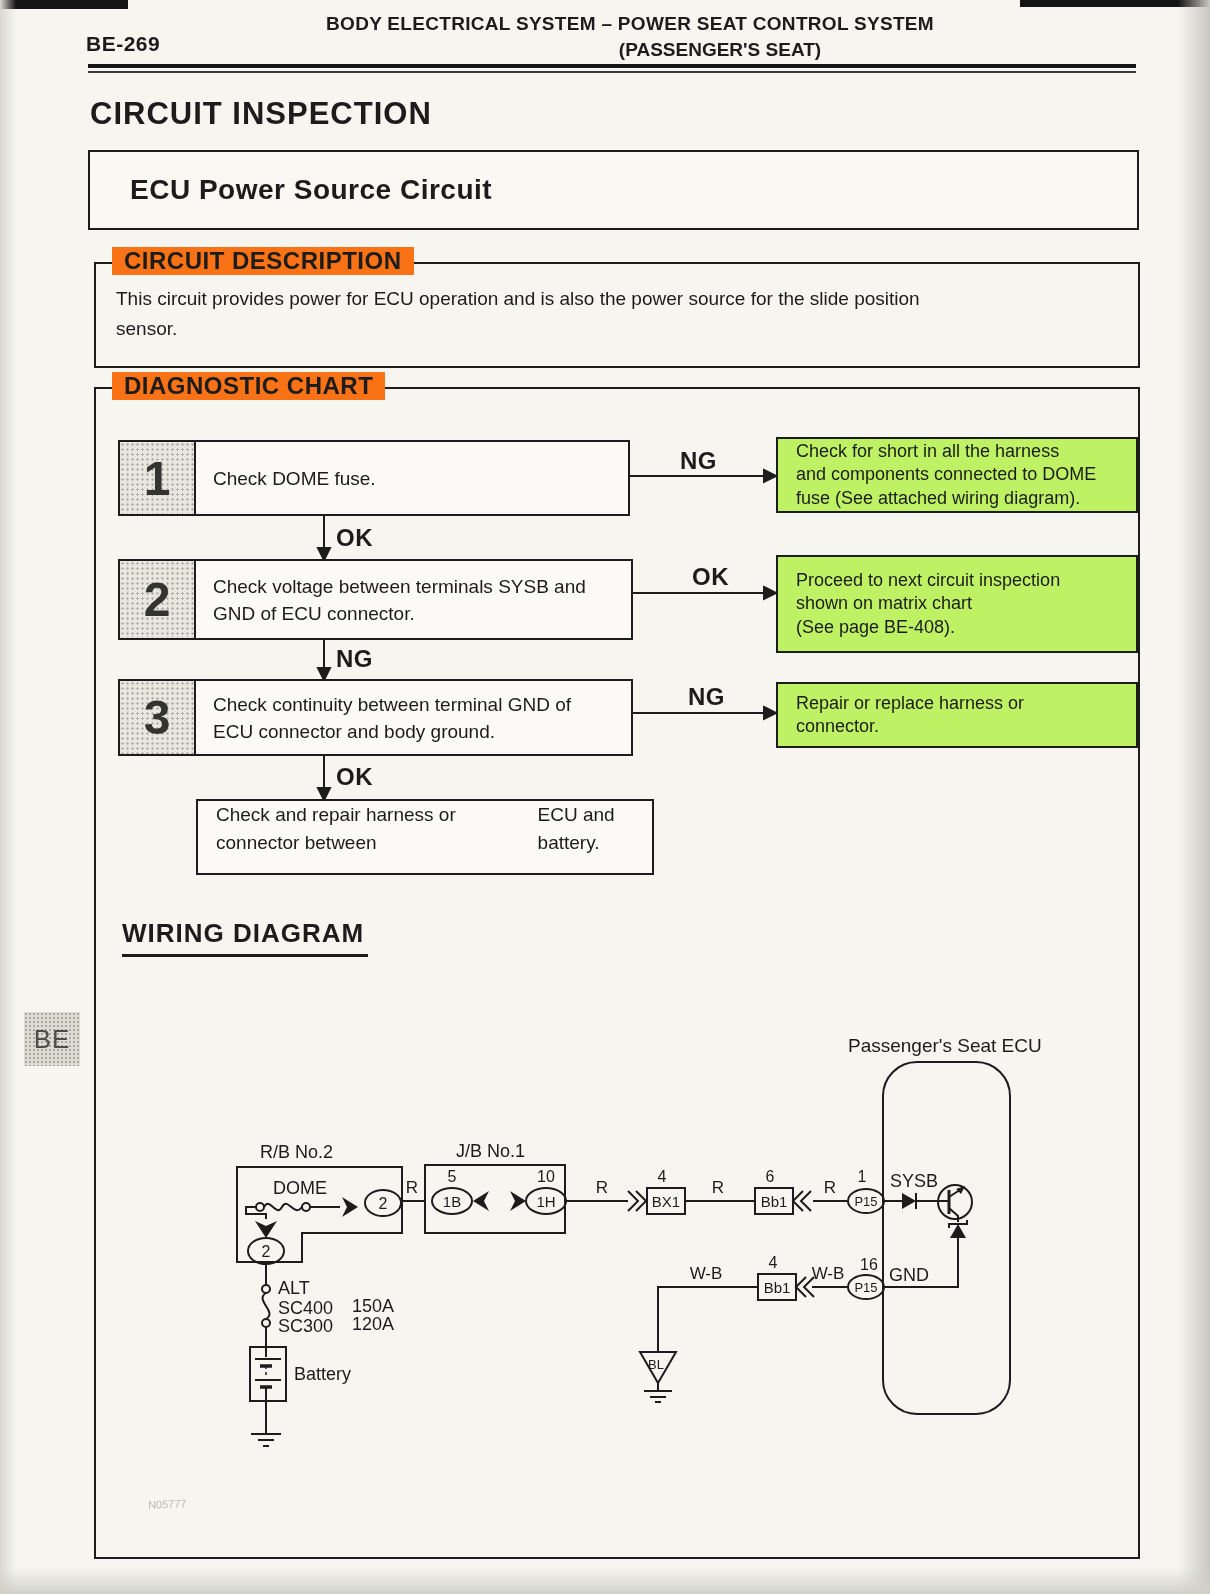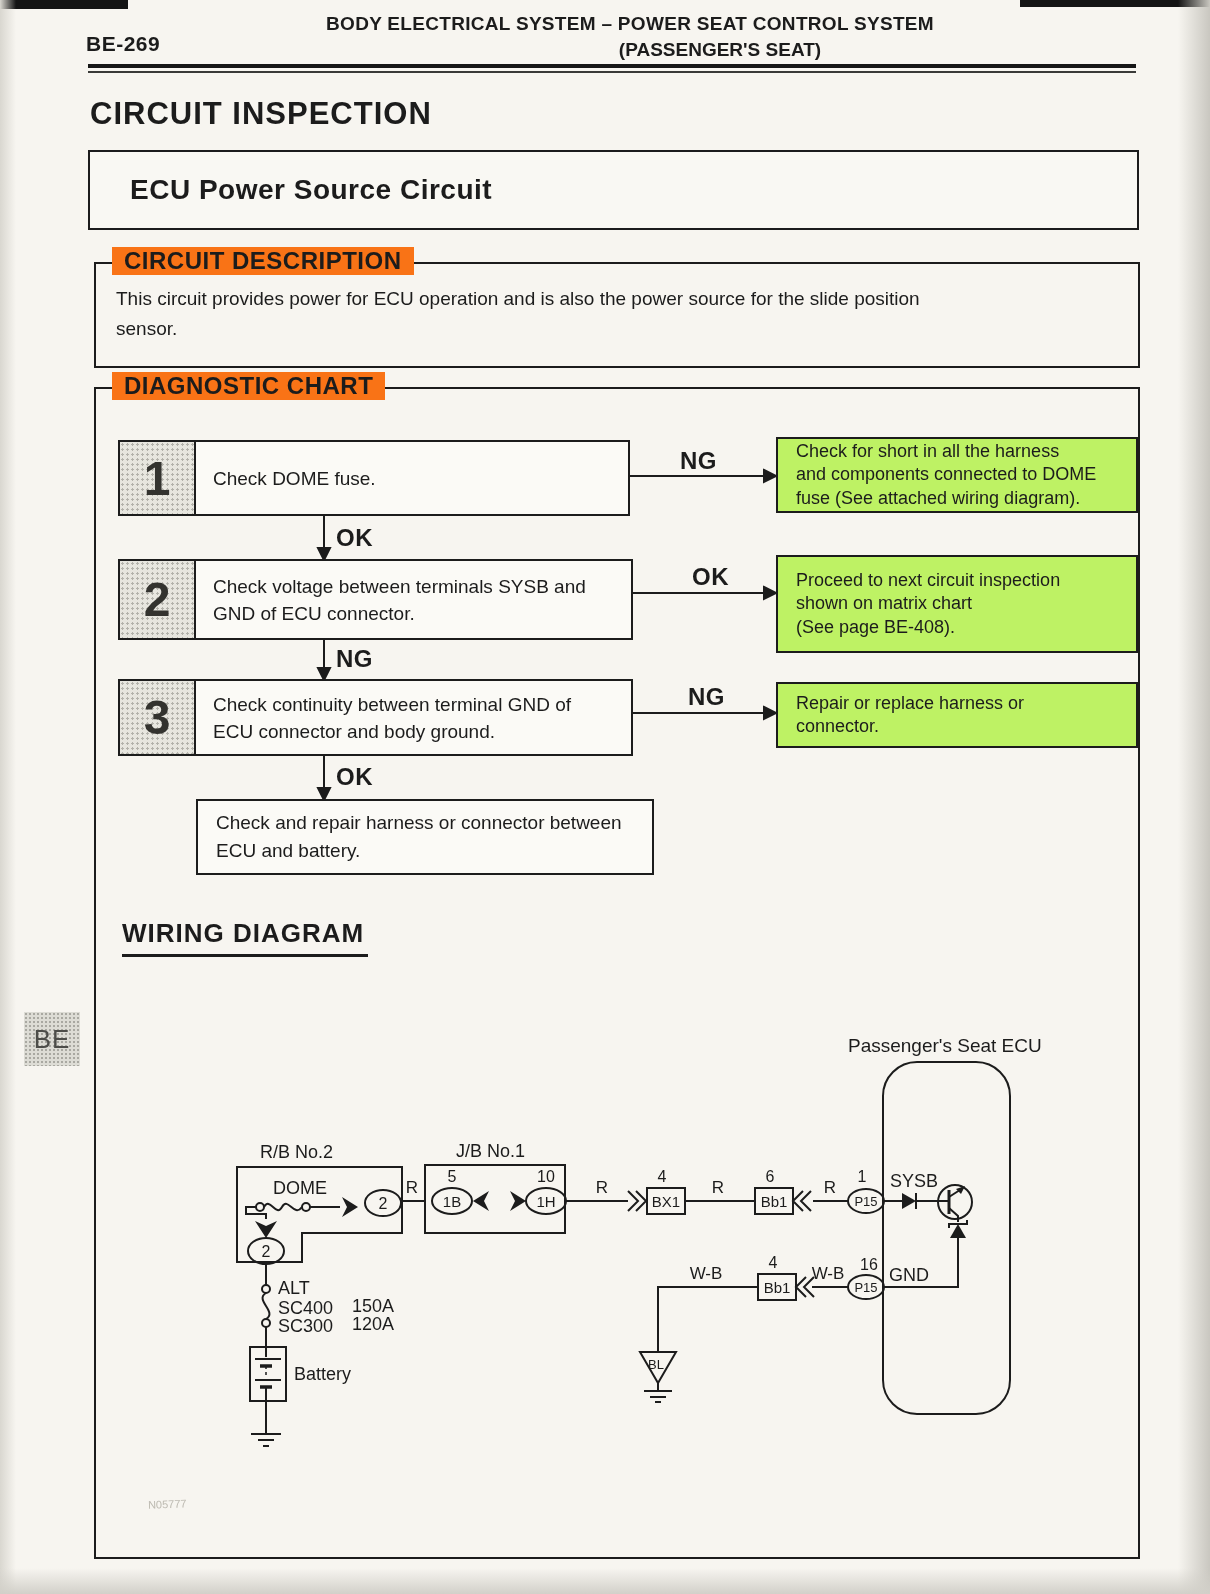--- a/index.html
+++ b/index.html
@@ -30,21 +30,21 @@
   .desc-frame{left:94px;top:262px;width:1042px;height:102px;}
   .desc-text{left:116px;top:284px;width:1010px;font-size:19px;line-height:30px;}
   .diag-frame{left:94px;top:387px;width:1042px;height:1168px;}
   
   .step-box{border:2px solid #1c1c1c;background:#fbfaf6;display:flex;}
   .num{width:74px;border-right:2px solid #1c1c1c;display:flex;align-items:center;justify-content:center;
        font-size:48px;font-weight:bold;color:#33332f;
        background-color:#e7e6df;background-image:radial-gradient(#b3b2ab 1px, transparent 1.2px);background-size:5px 5px;}
   .step-lines{display:flex;flex-direction:column;justify-content:center;padding-left:17px;font-size:19px;line-height:27px;}
   .result-box{border:2px solid #1c1c1c;background:#bef264;display:flex;flex-direction:column;justify-content:center;padding-left:18px;font-size:18px;line-height:23.5px;}
-  .plain-box{border:2px solid #1c1c1c;background:#fbfaf6;display:flex;flex-direction:column;justify-content:center;padding-left:18px;font-size:19px;line-height:28px;}
+  .plain-box{border:2px solid #1c1c1c;background:#fbfaf6;display:flex;flex-direction:row;padding-left:18px;font-size:19px;line-height:28px;}
   .s1{left:118px;top:440px;width:508px;height:72px;}
   .s2{left:118px;top:559px;width:511px;height:77px;}
   .s3{left:118px;top:679px;width:511px;height:73px;}
   .r1{left:776px;top:437px;width:340px;height:72px;}
   .r2{left:776px;top:555px;width:340px;height:94px;}
   .r3{left:776px;top:682px;width:340px;height:62px;}
   .fin{left:196px;top:799px;width:436px;height:72px;}
   .branch-label{font-size:24px;font-weight:bold;letter-spacing:.5px;}
   .arrows{left:0;top:0;width:1210px;height:1594px;pointer-events:none;}
   

